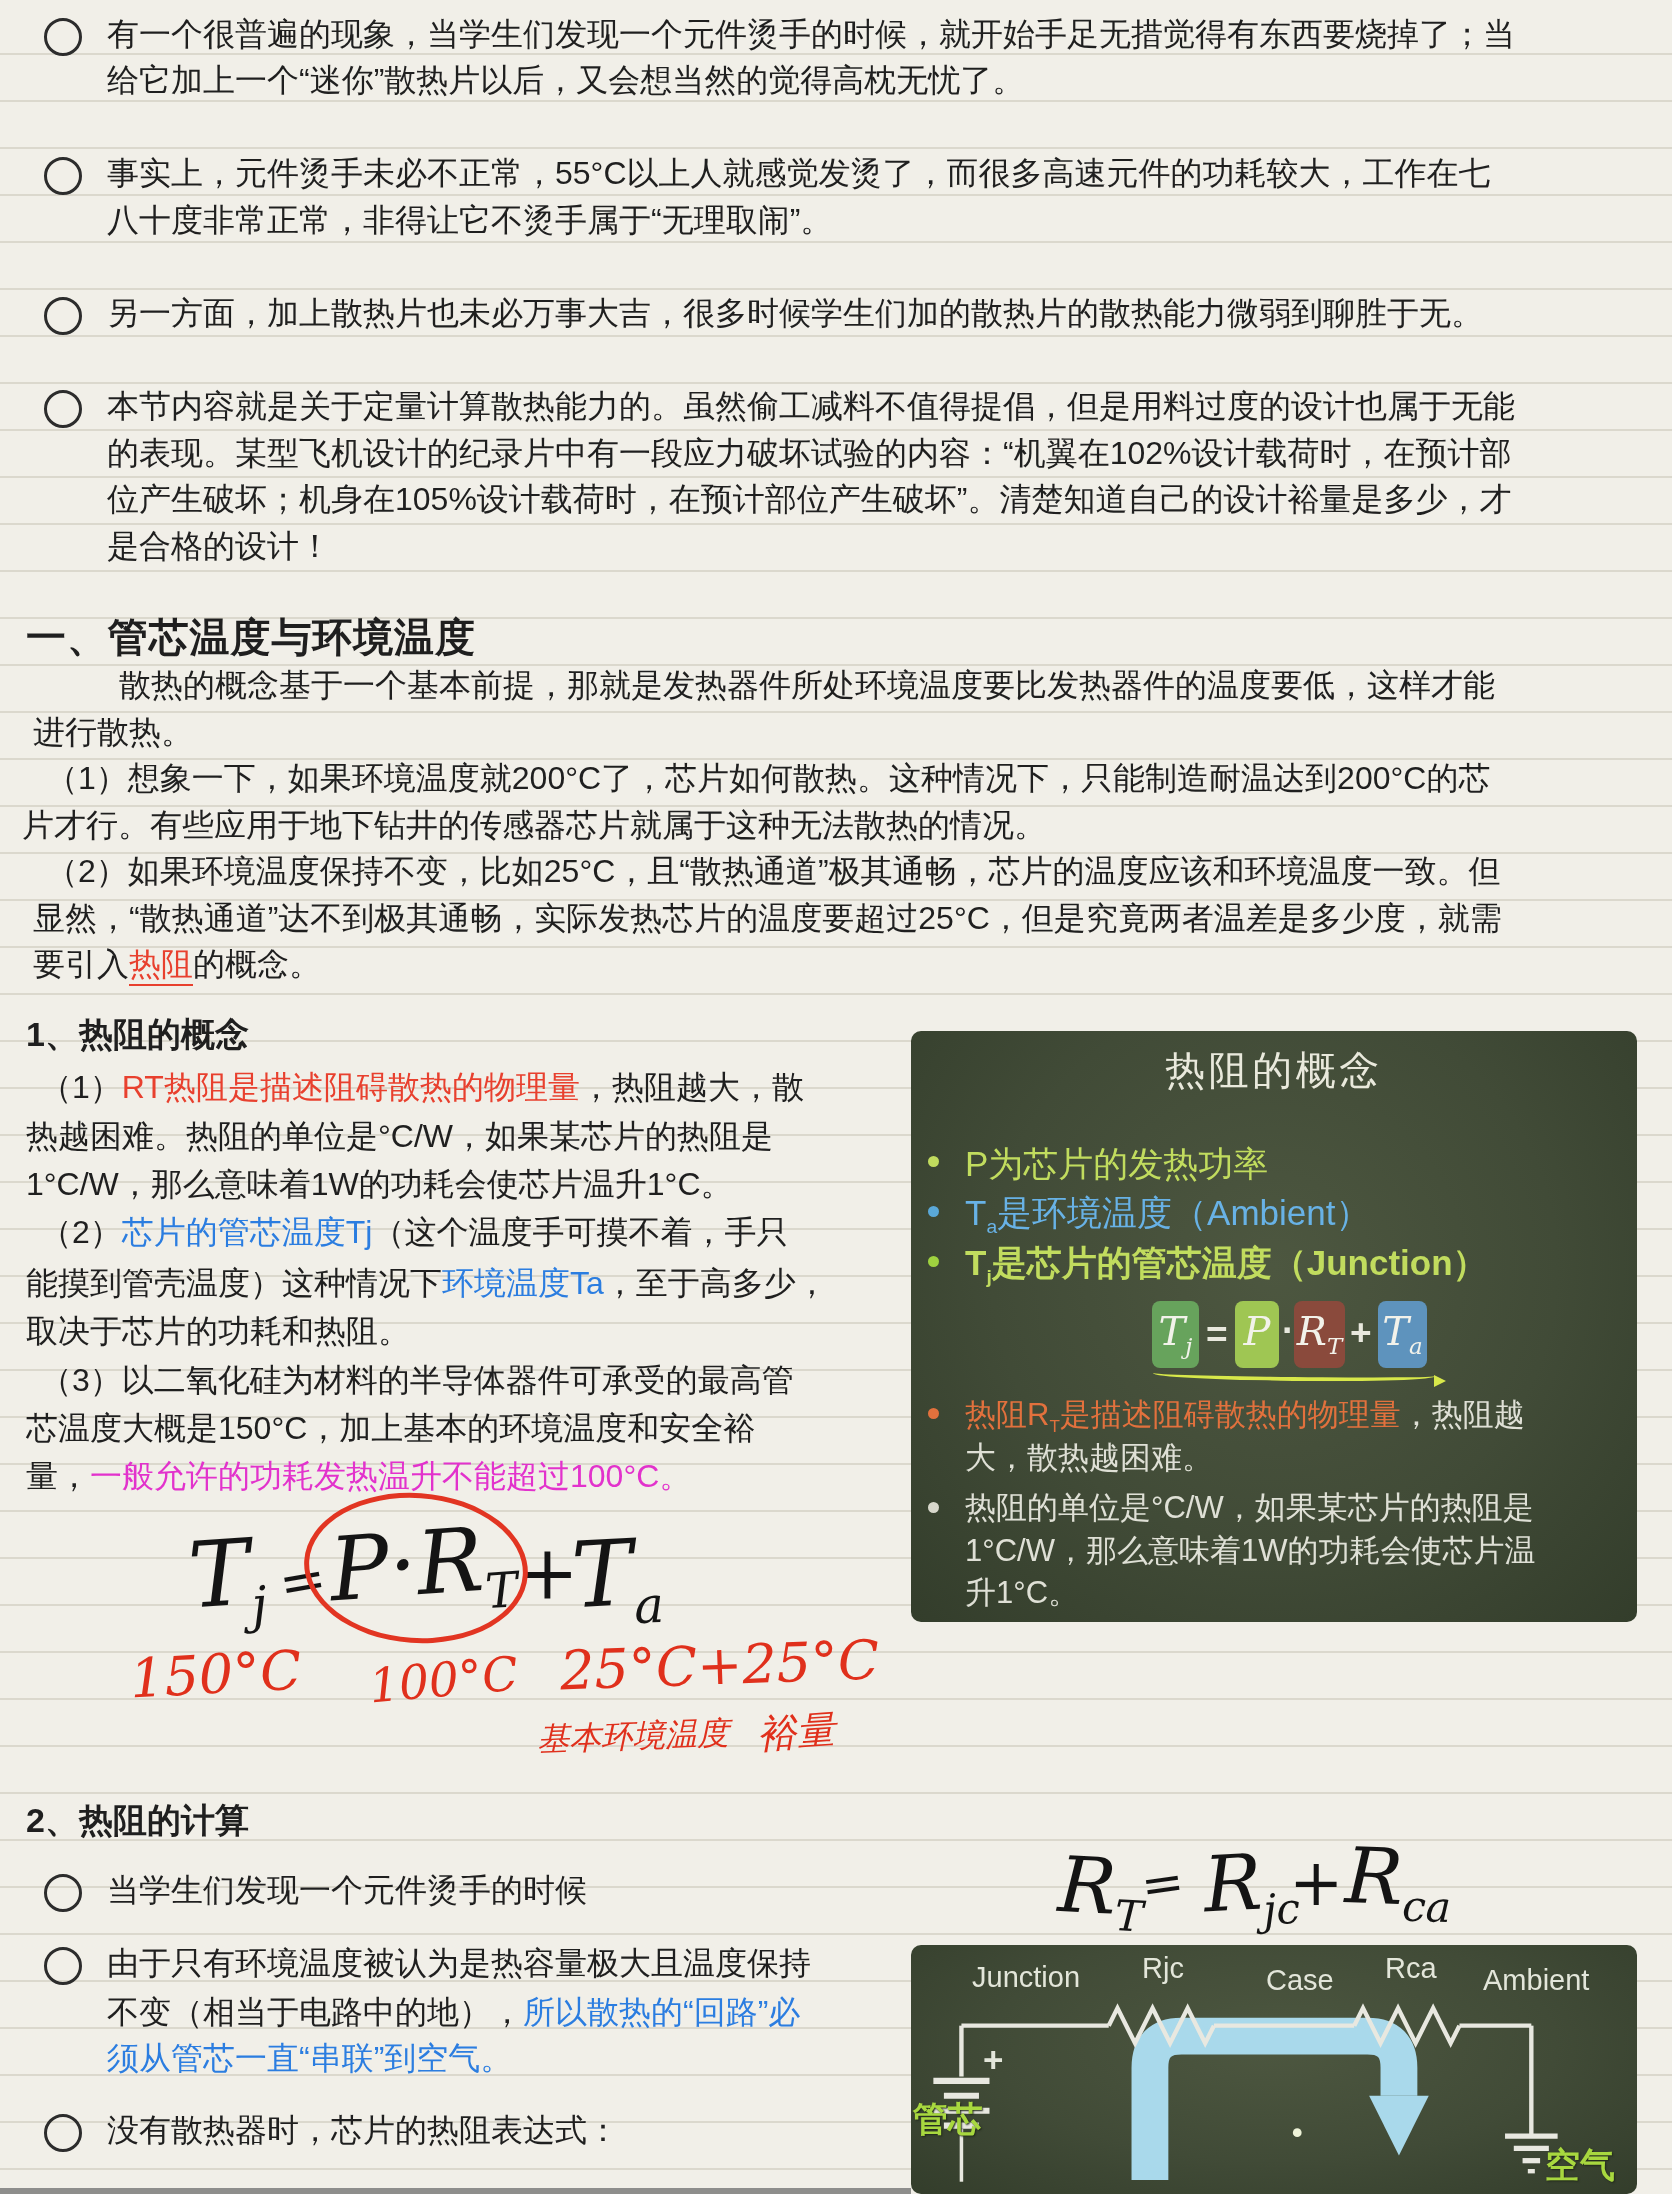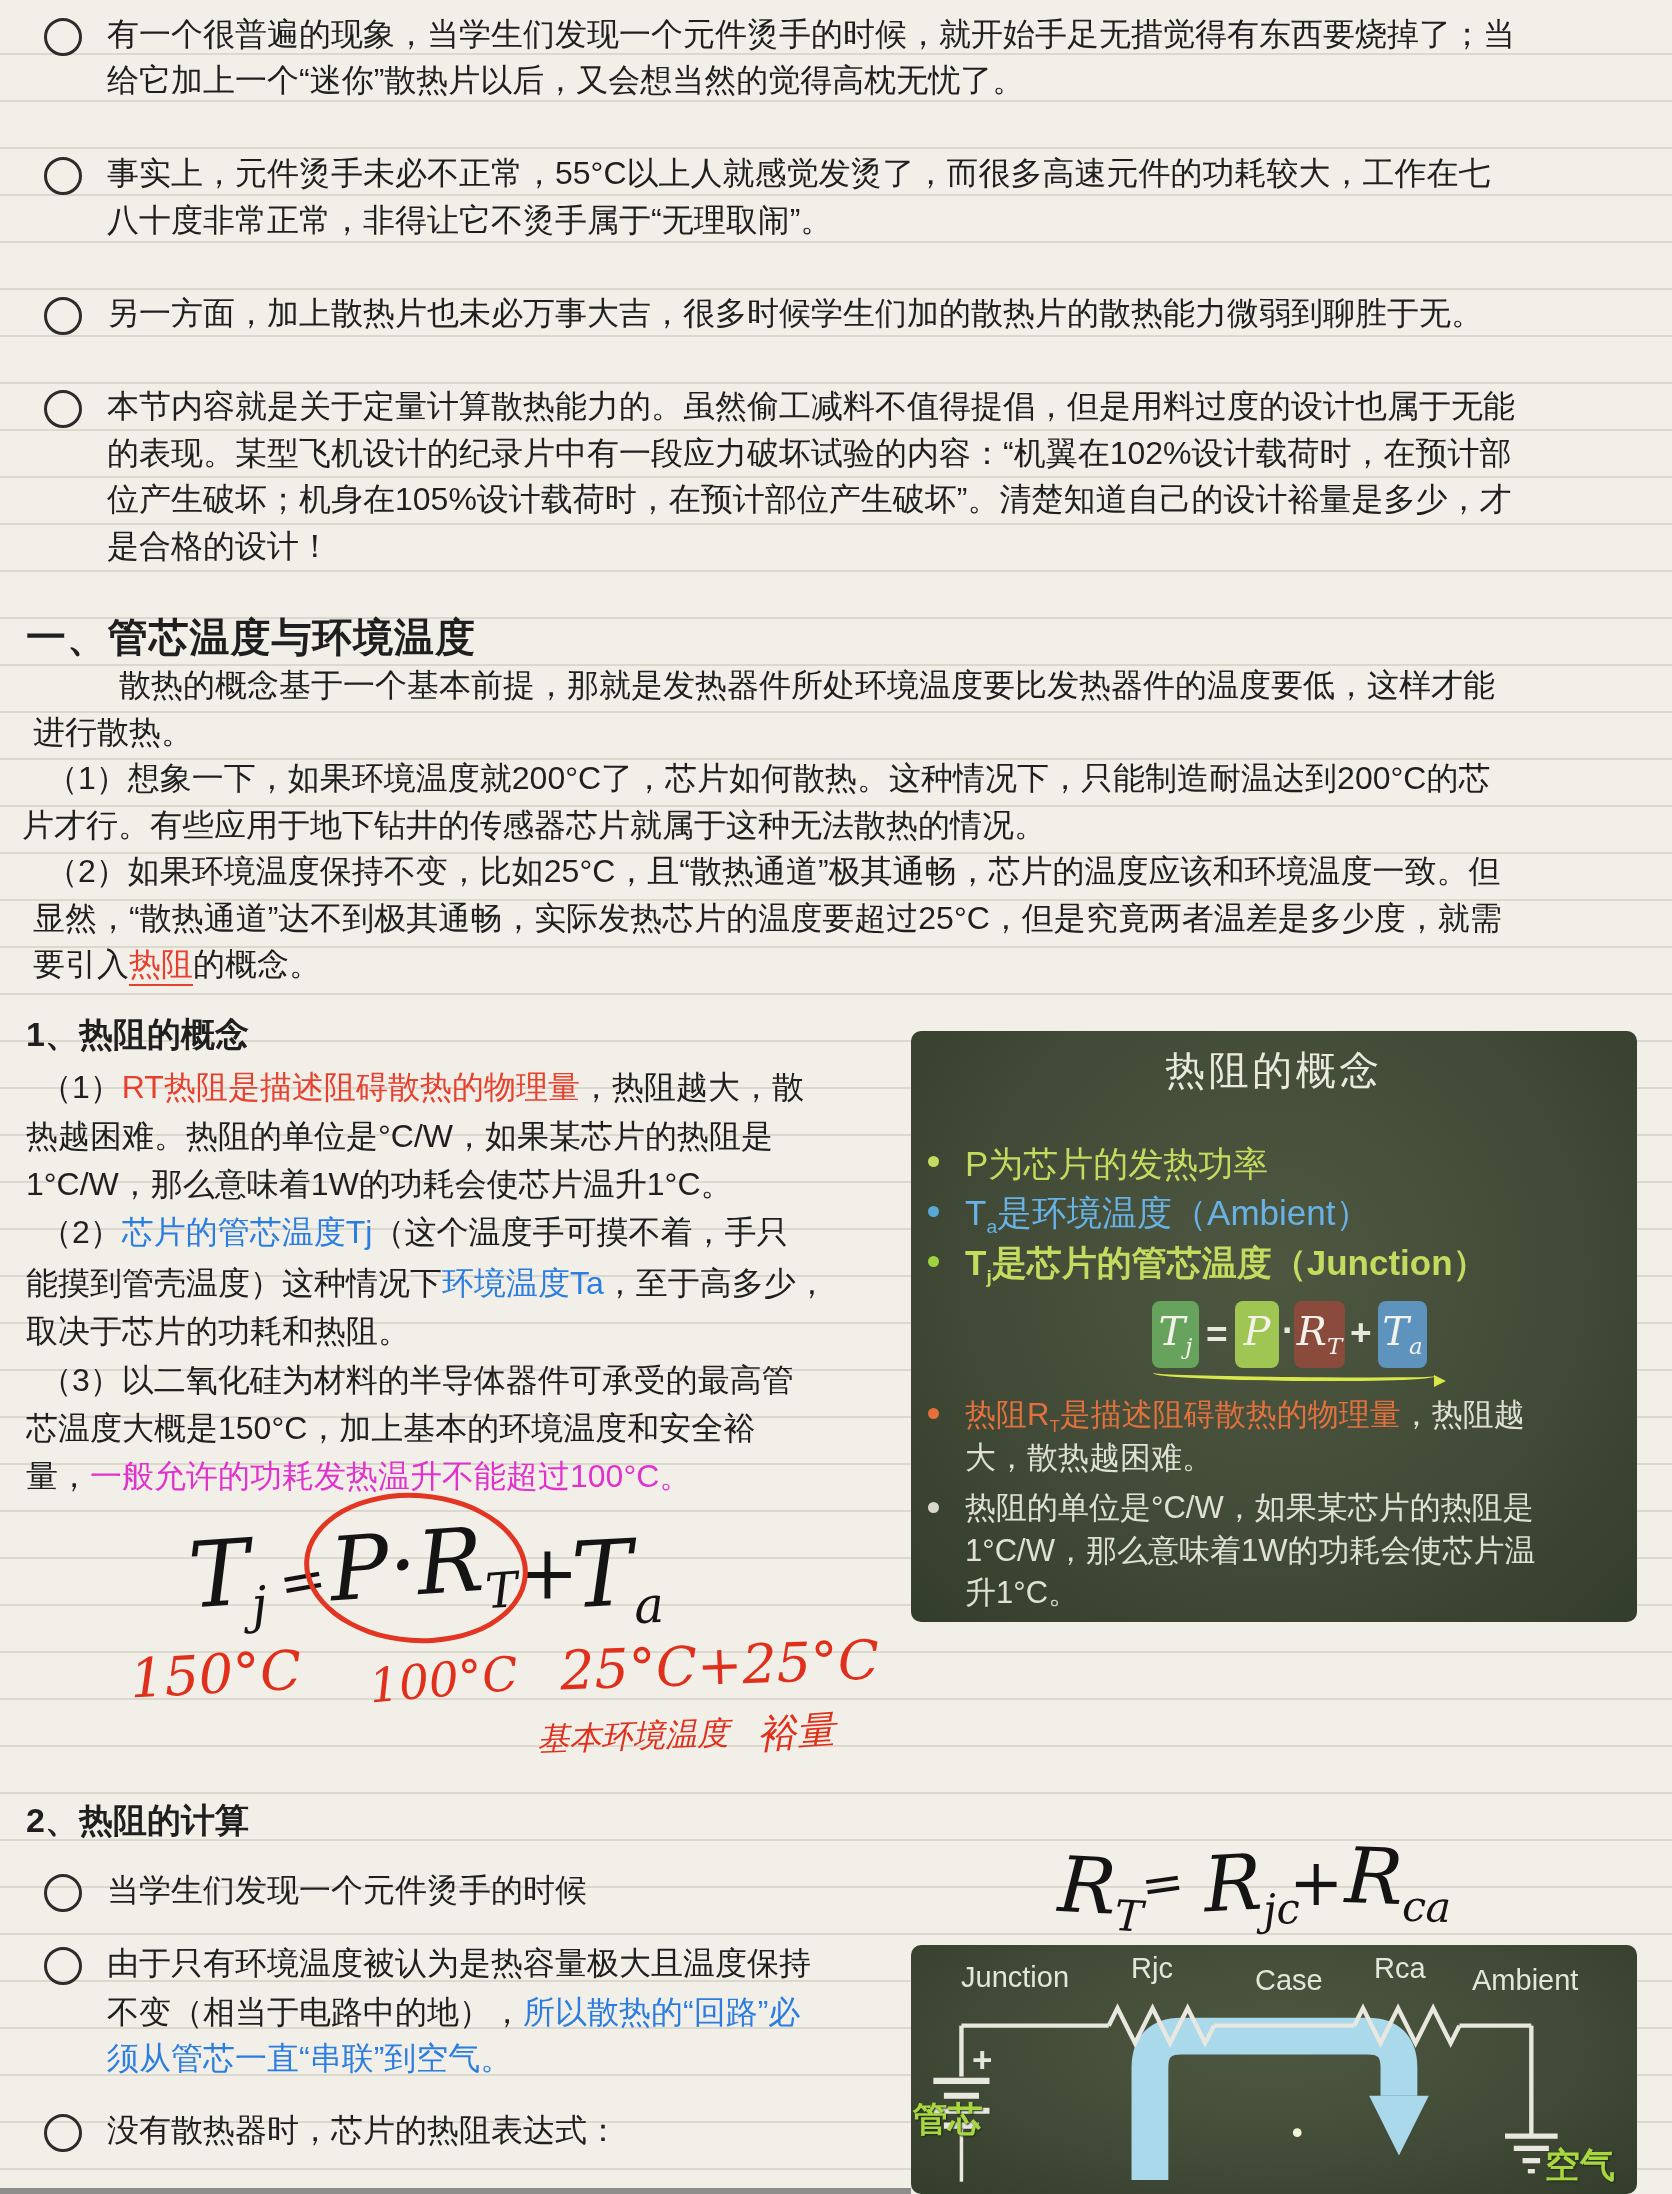--- a/index.html
+++ b/index.html
@@ -31,21 +31,21 @@
   .srow sub{font-size:55%;}
   .sdot{position:absolute;left:16.7px;width:11.4px;height:11.4px;border-radius:50%;}
   .yg{color:#c1dc5e;} .sbl{color:#68b2e6;} .sor{color:#e2713d;} .swh{color:#dfe0d6;}
   .small{font-size:31px;}
   .fbox{position:absolute;height:67px;border-radius:8px;color:#f2f2ea;
     font-family:"DejaVu Serif",serif;font-style:italic;font-size:40px;text-align:center;line-height:61px;}
   .fbox sub{font-size:23px;}
   .fop{position:absolute;color:#e8e8dd;font-size:37px;font-weight:bold;}
   .swoosh{position:absolute;height:8.8px;border-bottom:4.4px solid #d8e84a;border-radius:50%;}
   .swoosh-tip{position:absolute;width:0;height:0;border-left:12.3px solid #d8e84a;border-top:6.1px solid transparent;border-bottom:6.1px solid transparent;}
-  .s2label{position:absolute;color:#e3e6da;font-size:29px;white-space:nowrap;}
+  .s2label{position:absolute;color:#e3e6da;font-size:29px;white-space:nowrap;margin-left:11px;}
   .s2green{position:absolute;color:#a8d83f;font-size:35px;font-weight:bold;white-space:nowrap;text-shadow:0.9px 0.9px 1.8px #20281a;}
   .strip{position:absolute;background:#8e8e8c;}
   svg{display:block;}
 </style>
 </head>
 <body>
 
 <div class="page">
 
   <span class="obullet" style="left:44px;top:17.6px;"></span>

